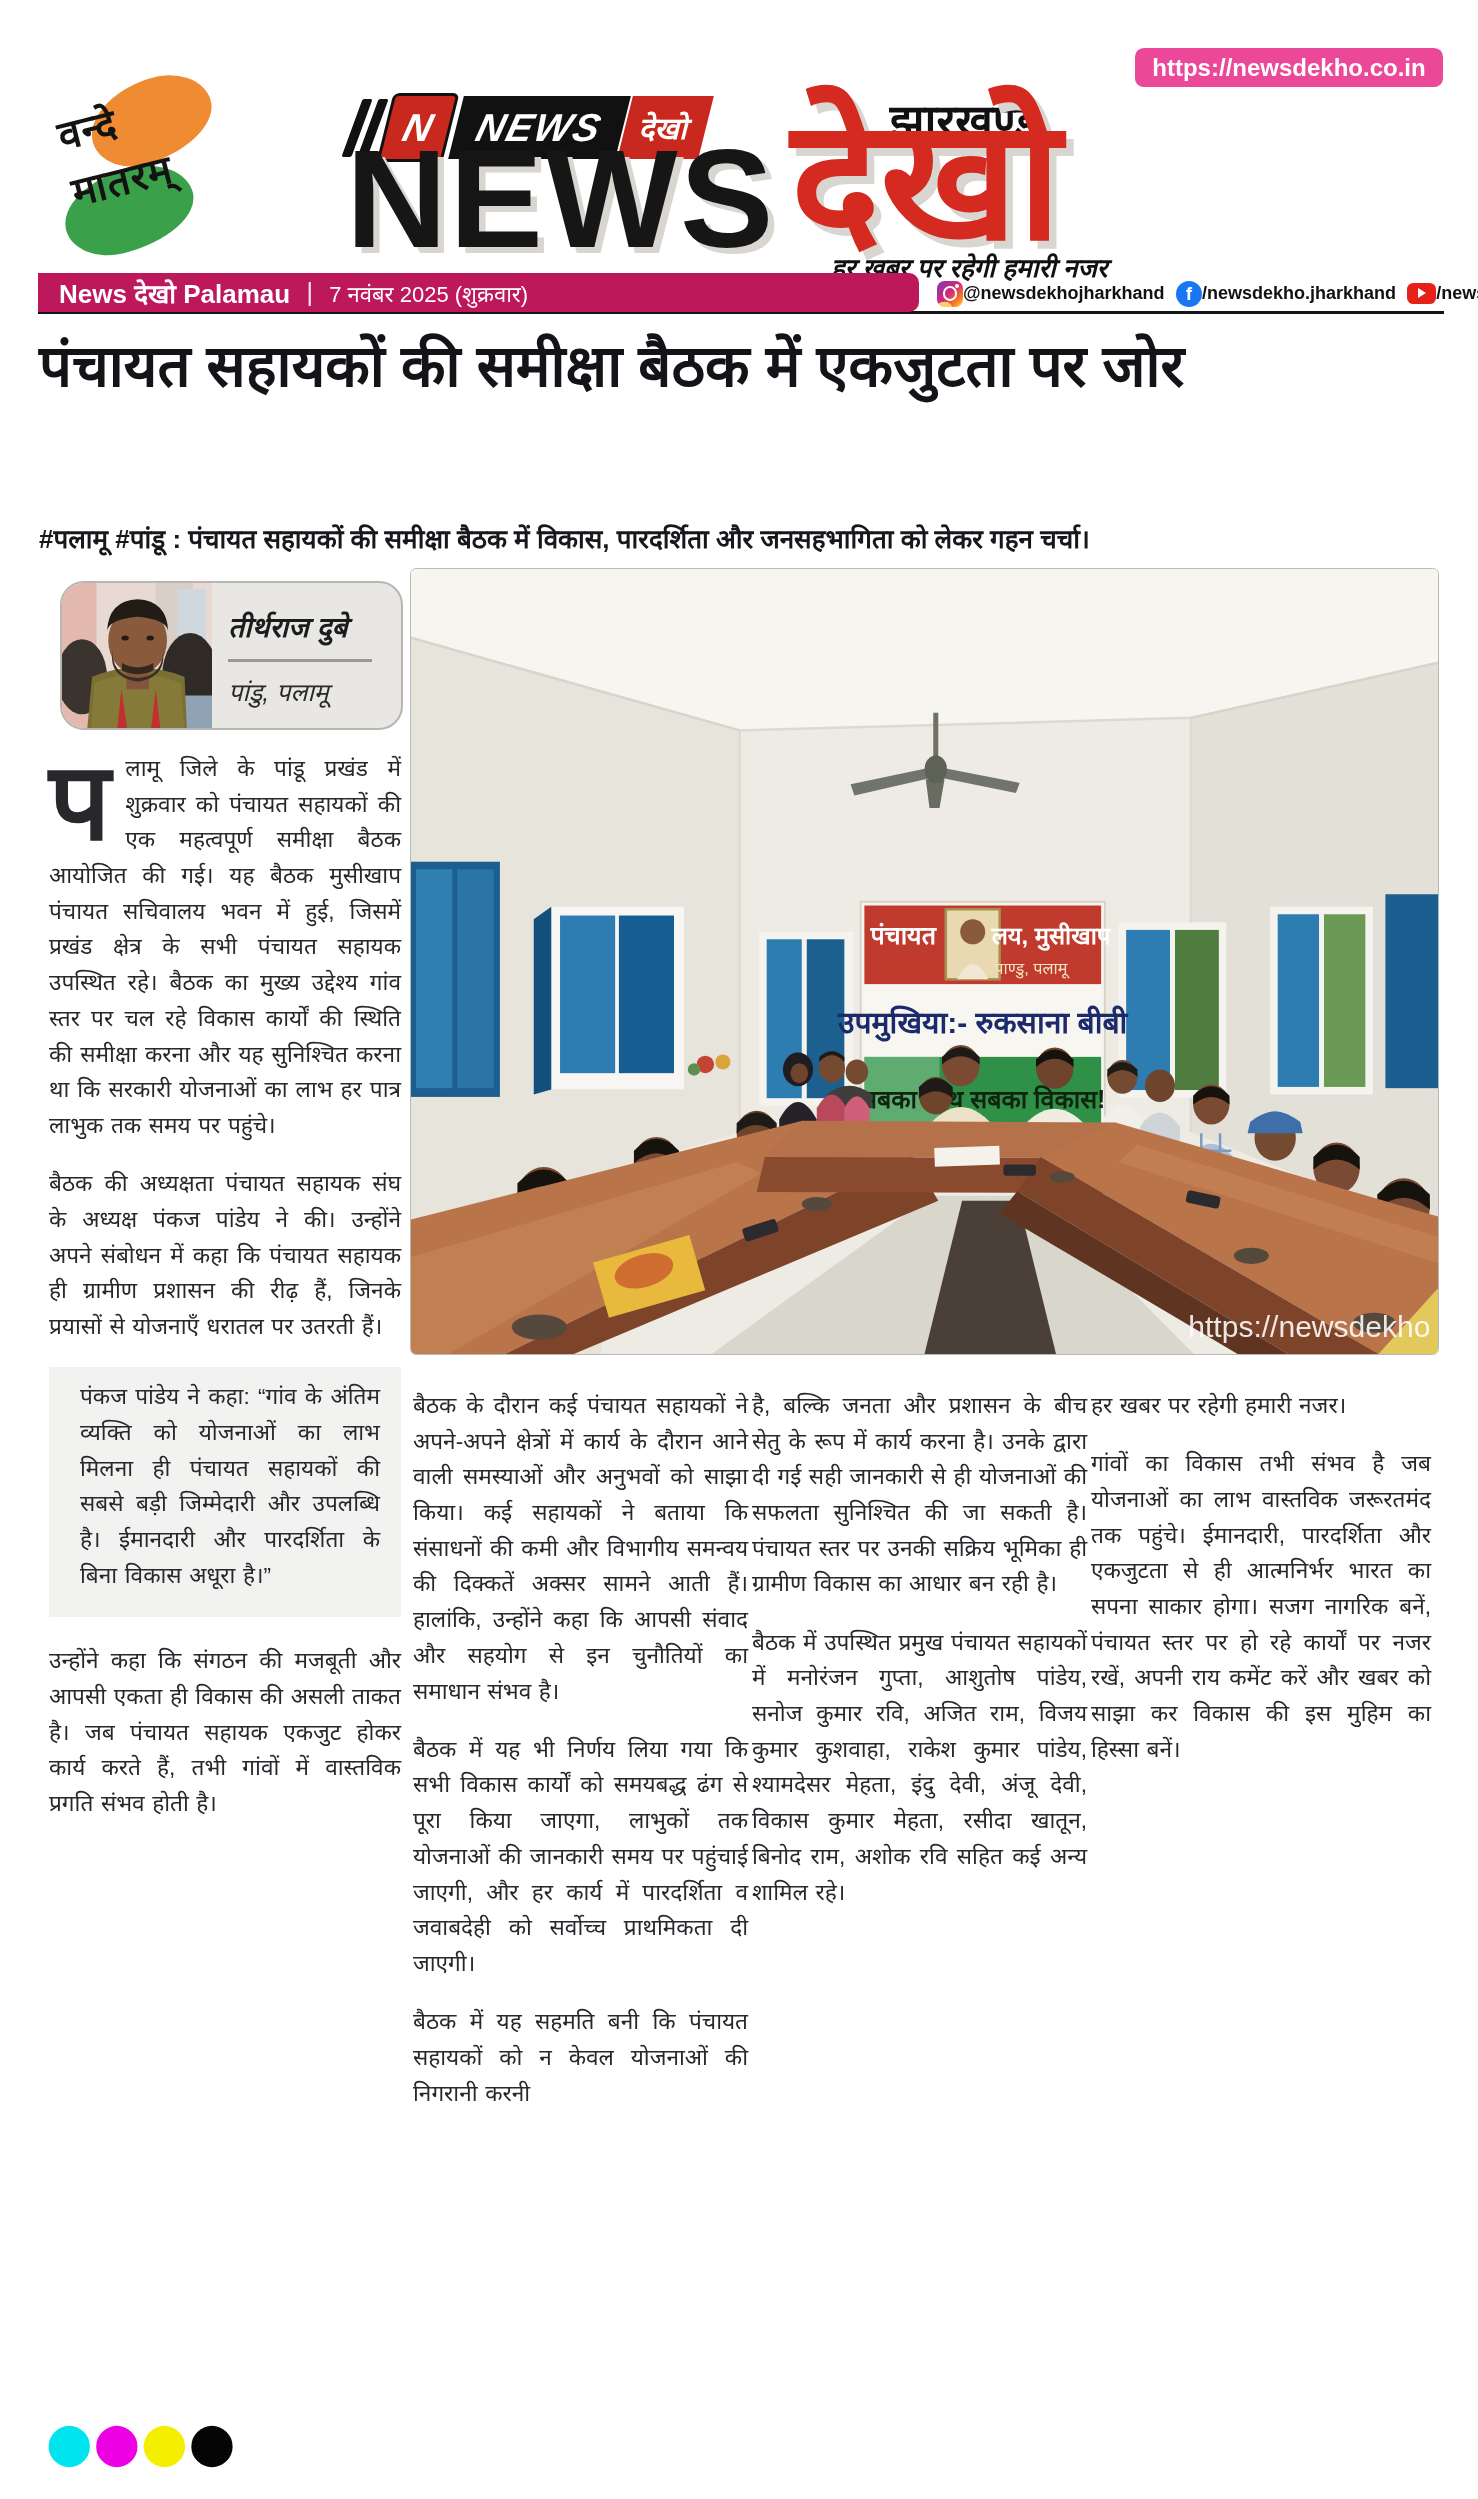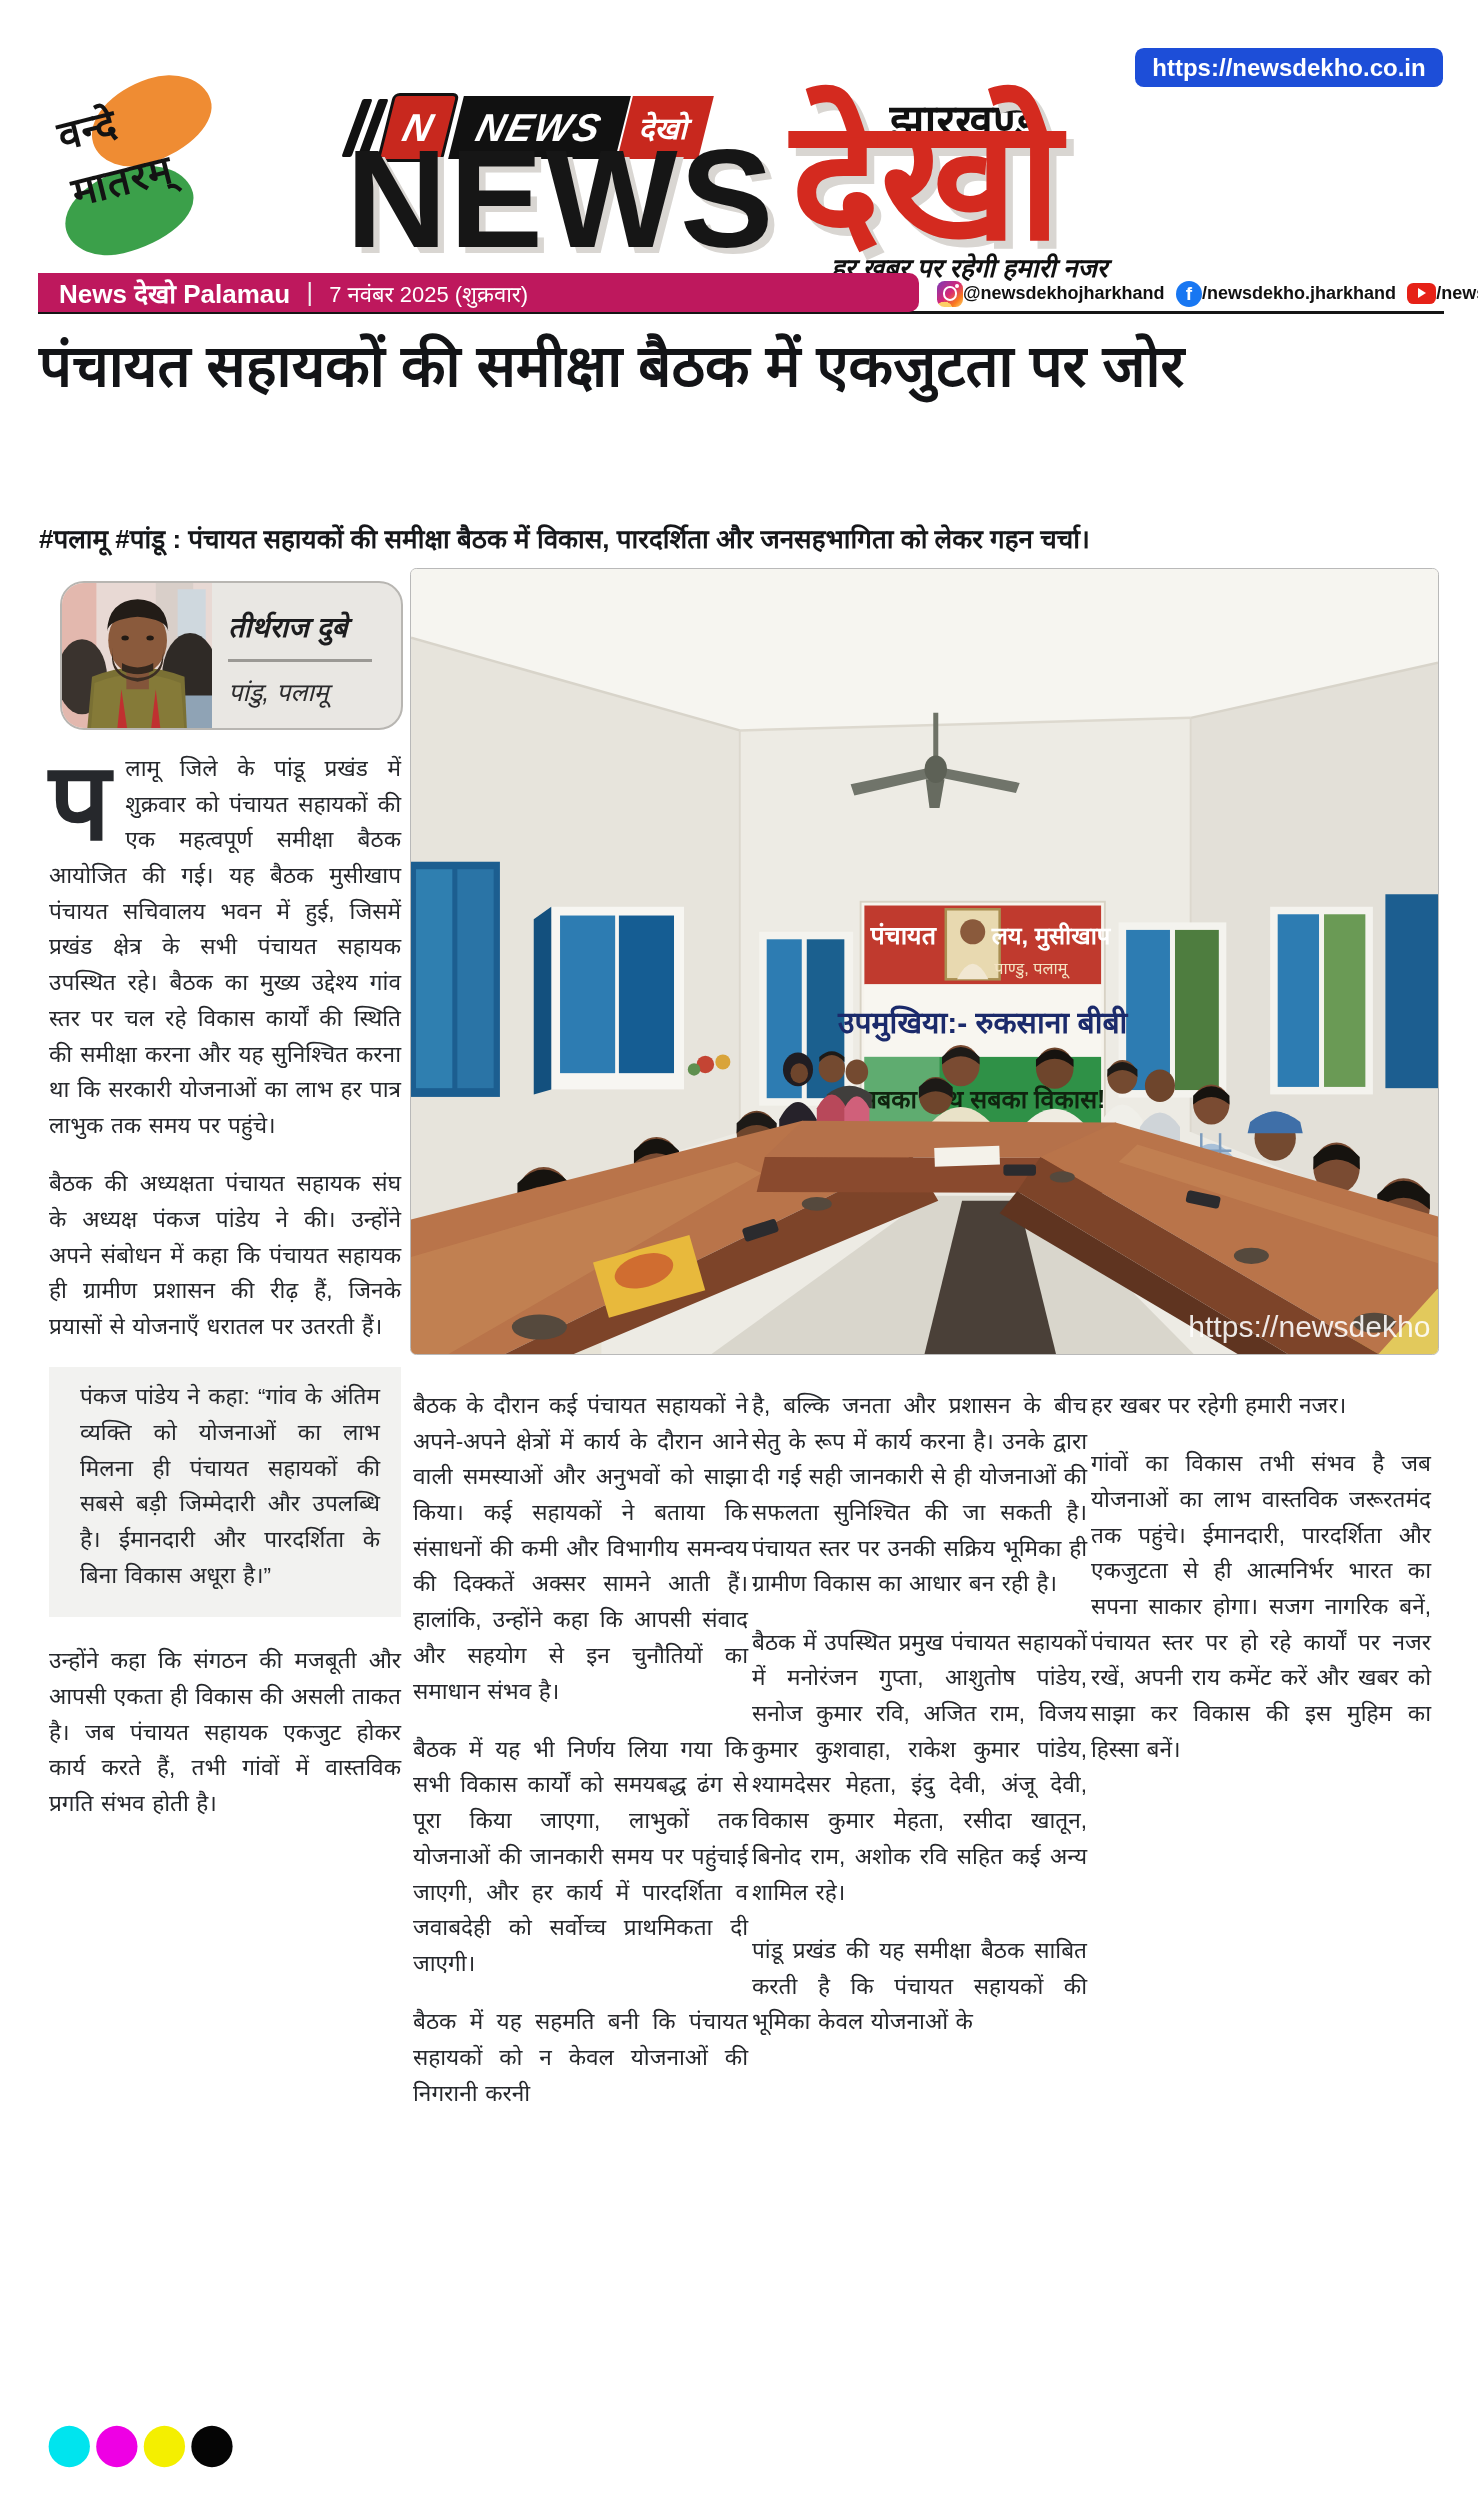--- a/index.html
+++ b/index.html
@@ -1,20 +1,20 @@
 <!DOCTYPE html>
 <html style="font-size:10px"><head>
 <meta charset="utf-8">
 <style>
   html,body{margin:0;padding:0;background:#ffffff;}
   .page{position:relative;width:1479px;height:2500px;background:#ffffff;overflow:hidden;
         font-family:"Liberation Sans","DejaVu Sans",sans-serif;color:#222;}
 
   
-  .url-pill{position:absolute;left:1135px;top:48px;width:308px;height:39px;background:#1d4ed8;
+  .url-pill{position:absolute;left:1135px;top:48px;width:308px;height:39px;background:#ec4899;
             border-radius:8.8px;color:#fff;font-size:24px;font-weight:700;display:flex;
             align-items:center;justify-content:center;}
   .flag-art{position:absolute;left:55px;top:75px;width:163px;height:207px;transform:rotate(-4deg);}
   .blob{position:absolute;border-radius:58% 42% 62% 38%/55% 48% 52% 45%;}
   .blob.saffron{left:38px;top:6.3px;width:125px;height:81px;background:#ef8c33;transform:rotate(-14deg);}
   .blob.green{left:6.3px;top:94px;width:132px;height:81px;background:#3ba04a;transform:rotate(-10deg);}
   .vande{position:absolute;left:11.3px;top:17.5px;font-size:40px;font-weight:800;color:#131313;
          transform:rotate(-10deg);line-height:1.45;letter-spacing:1.3px;}
   .vande span{display:block;}
 
@@ -350,21 +350,20 @@
 
   <div class="col col-2">
     <p>बैठक के दौरान कई पंचायत सहायकों ने अपने-अपने क्षेत्रों में कार्य के दौरान आने वाली समस्याओं और अनुभवों को साझा किया। कई सहायकों ने बताया कि संसाधनों की कमी और विभागीय समन्वय की दिक्कतें अक्सर सामने आती हैं। हालांकि, उन्होंने कहा कि आपसी संवाद और सहयोग से इन चुनौतियों का समाधान संभव है।</p>
     <p>बैठक में यह भी निर्णय लिया गया कि सभी विकास कार्यों को समयबद्ध ढंग से पूरा किया जाएगा, लाभुकों तक योजनाओं की जानकारी समय पर पहुंचाई जाएगी, और हर कार्य में पारदर्शिता व जवाबदेही को सर्वोच्च प्राथमिकता दी जाएगी।</p>
     <p>बैठक में यह सहमति बनी कि पंचायत सहायकों को न केवल योजनाओं की निगरानी करनी</p>
   </div>
 
   <div class="col col-3">
     <p>है, बल्कि जनता और प्रशासन के बीच सेतु के रूप में कार्य करना है। उनके द्वारा दी गई सही जानकारी से ही योजनाओं की सफलता सुनिश्चित की जा सकती है। पंचायत स्तर पर उनकी सक्रिय भूमिका ही ग्रामीण विकास का आधार बन रही है।</p>
     <p>बैठक में उपस्थित प्रमुख पंचायत सहायकों में मनोरंजन गुप्ता, आशुतोष पांडेय, सनोज कुमार रवि, अजित राम, विजय कुमार कुशवाहा, राकेश कुमार पांडेय, श्यामदेसर मेहता, इंदु देवी, अंजू देवी, विकास कुमार मेहता, रसीदा खातून, बिनोद राम, अशोक रवि सहित कई अन्य शामिल रहे।</p>
-    <p>पांडू प्रखंड की यह समीक्षा बैठक साबित करती है कि पंचायत सहायकों की भूमिका केवल योजनाओं के</p>
   </div>
 
   <div class="col col-4">
     <p>हर खबर पर रहेगी हमारी नजर।</p>
     <p>गांवों का विकास तभी संभव है जब योजनाओं का लाभ वास्तविक जरूरतमंद तक पहुंचे। ईमानदारी, पारदर्शिता और एकजुटता से ही आत्मनिर्भर भारत का सपना साकार होगा। सजग नागरिक बनें, पंचायत स्तर पर हो रहे कार्यों पर नजर रखें, अपनी राय कमेंट करें और खबर को साझा कर विकास की इस मुहिम का हिस्सा बनें।</p>
   </div>
 
   <svg class="print-marks" width="194" height="43" viewBox="0 0 310 68">
     <circle cx="34" cy="34" r="33" fill="#00e4ee"></circle>
     <circle cx="110" cy="34" r="33" fill="#ee00e4"></circle>

